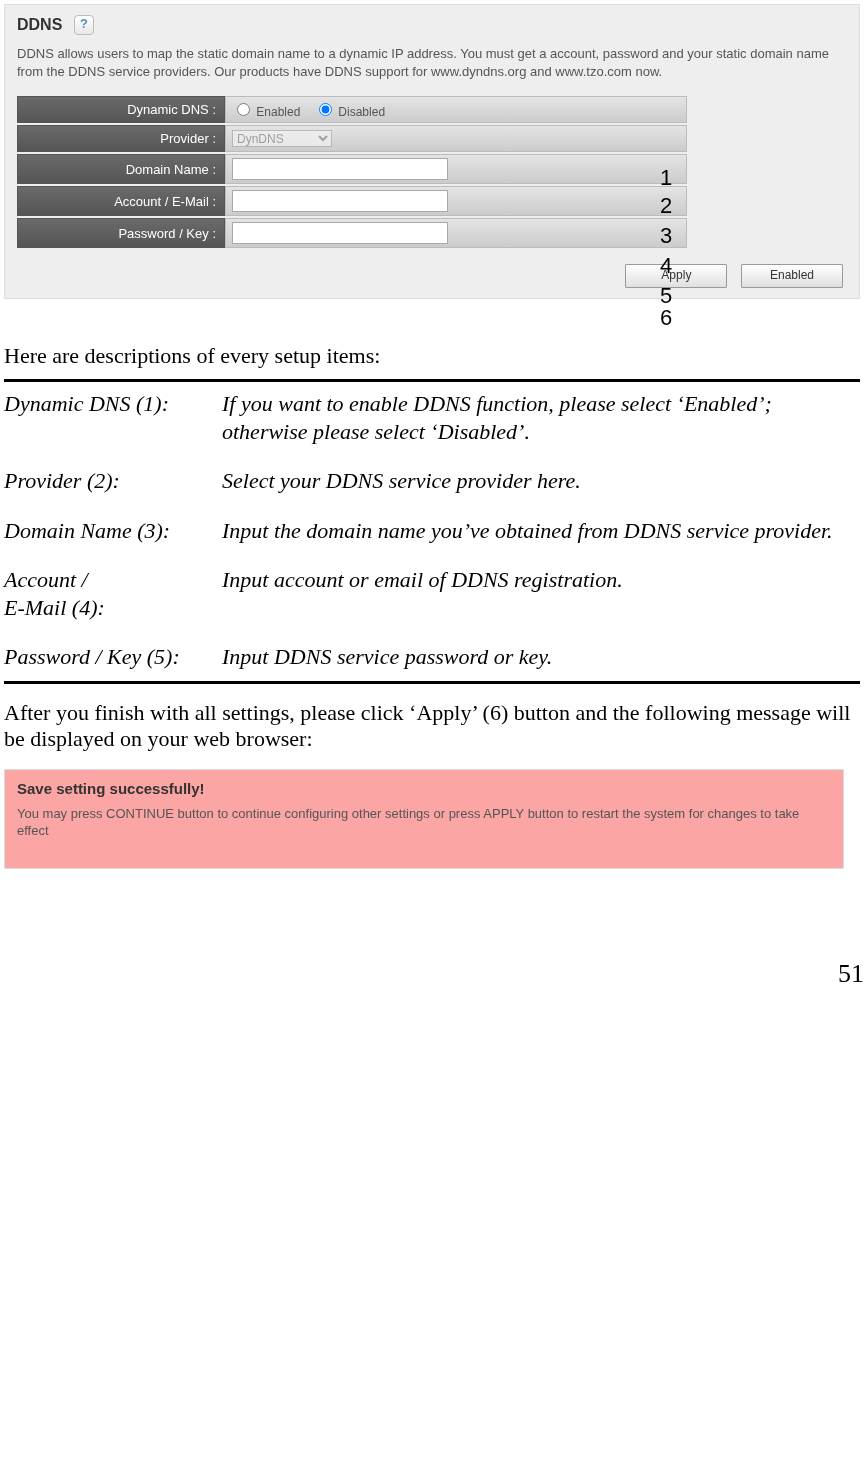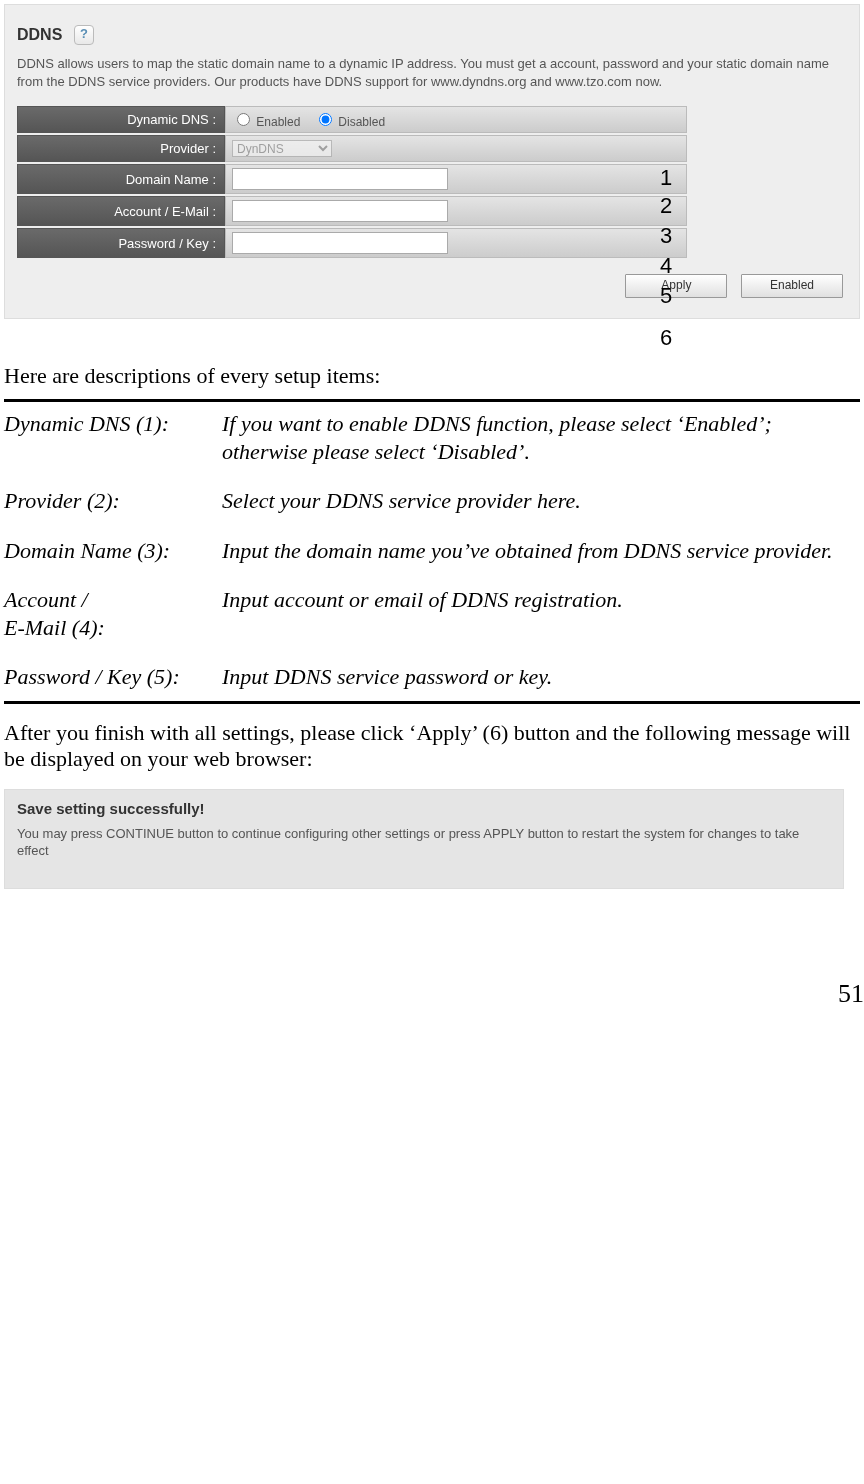--- a/index.html
+++ b/index.html
@@ -7,21 +7,21 @@
       margin: 0;
       padding: 0;
       background: #fff;
       font-size: 20px;
       width: 864px;
     }
     .panel {
       background: #eeeeee;
       border: 1px solid #ddd;
       margin: 4px 4px 0 4px;
-      padding: 20px 12px;
+      padding: 10px 12px;
       font-family: Arial, sans-serif;
       font-size: 13px;
       position: relative;
     }
     .panel-title {
       font-weight: bold;
       font-size: 16px;
       color: #333;
       display: inline-block;
       vertical-align: middle;
@@ -135,21 +135,21 @@
     .desc-table td {
       vertical-align: top;
       padding: 0;
     }
     .desc-table td.dt-label {
       width: 210px;
       padding-right: 8px;
     }
     .desc-table .spacer td { height: 22px; }
     .panel2 {
-      background: #e5e5e5;
+      background: #fca5a5;
       border: 1px solid #ddd;
       margin: 16px 20px 0 4px;
       padding: 10px 12px 28px 12px;
       font-family: Arial, sans-serif;
       font-size: 13px;
     }
     .panel2-title {
       font-weight: bold;
       font-size: 15px;
       color: #333;

